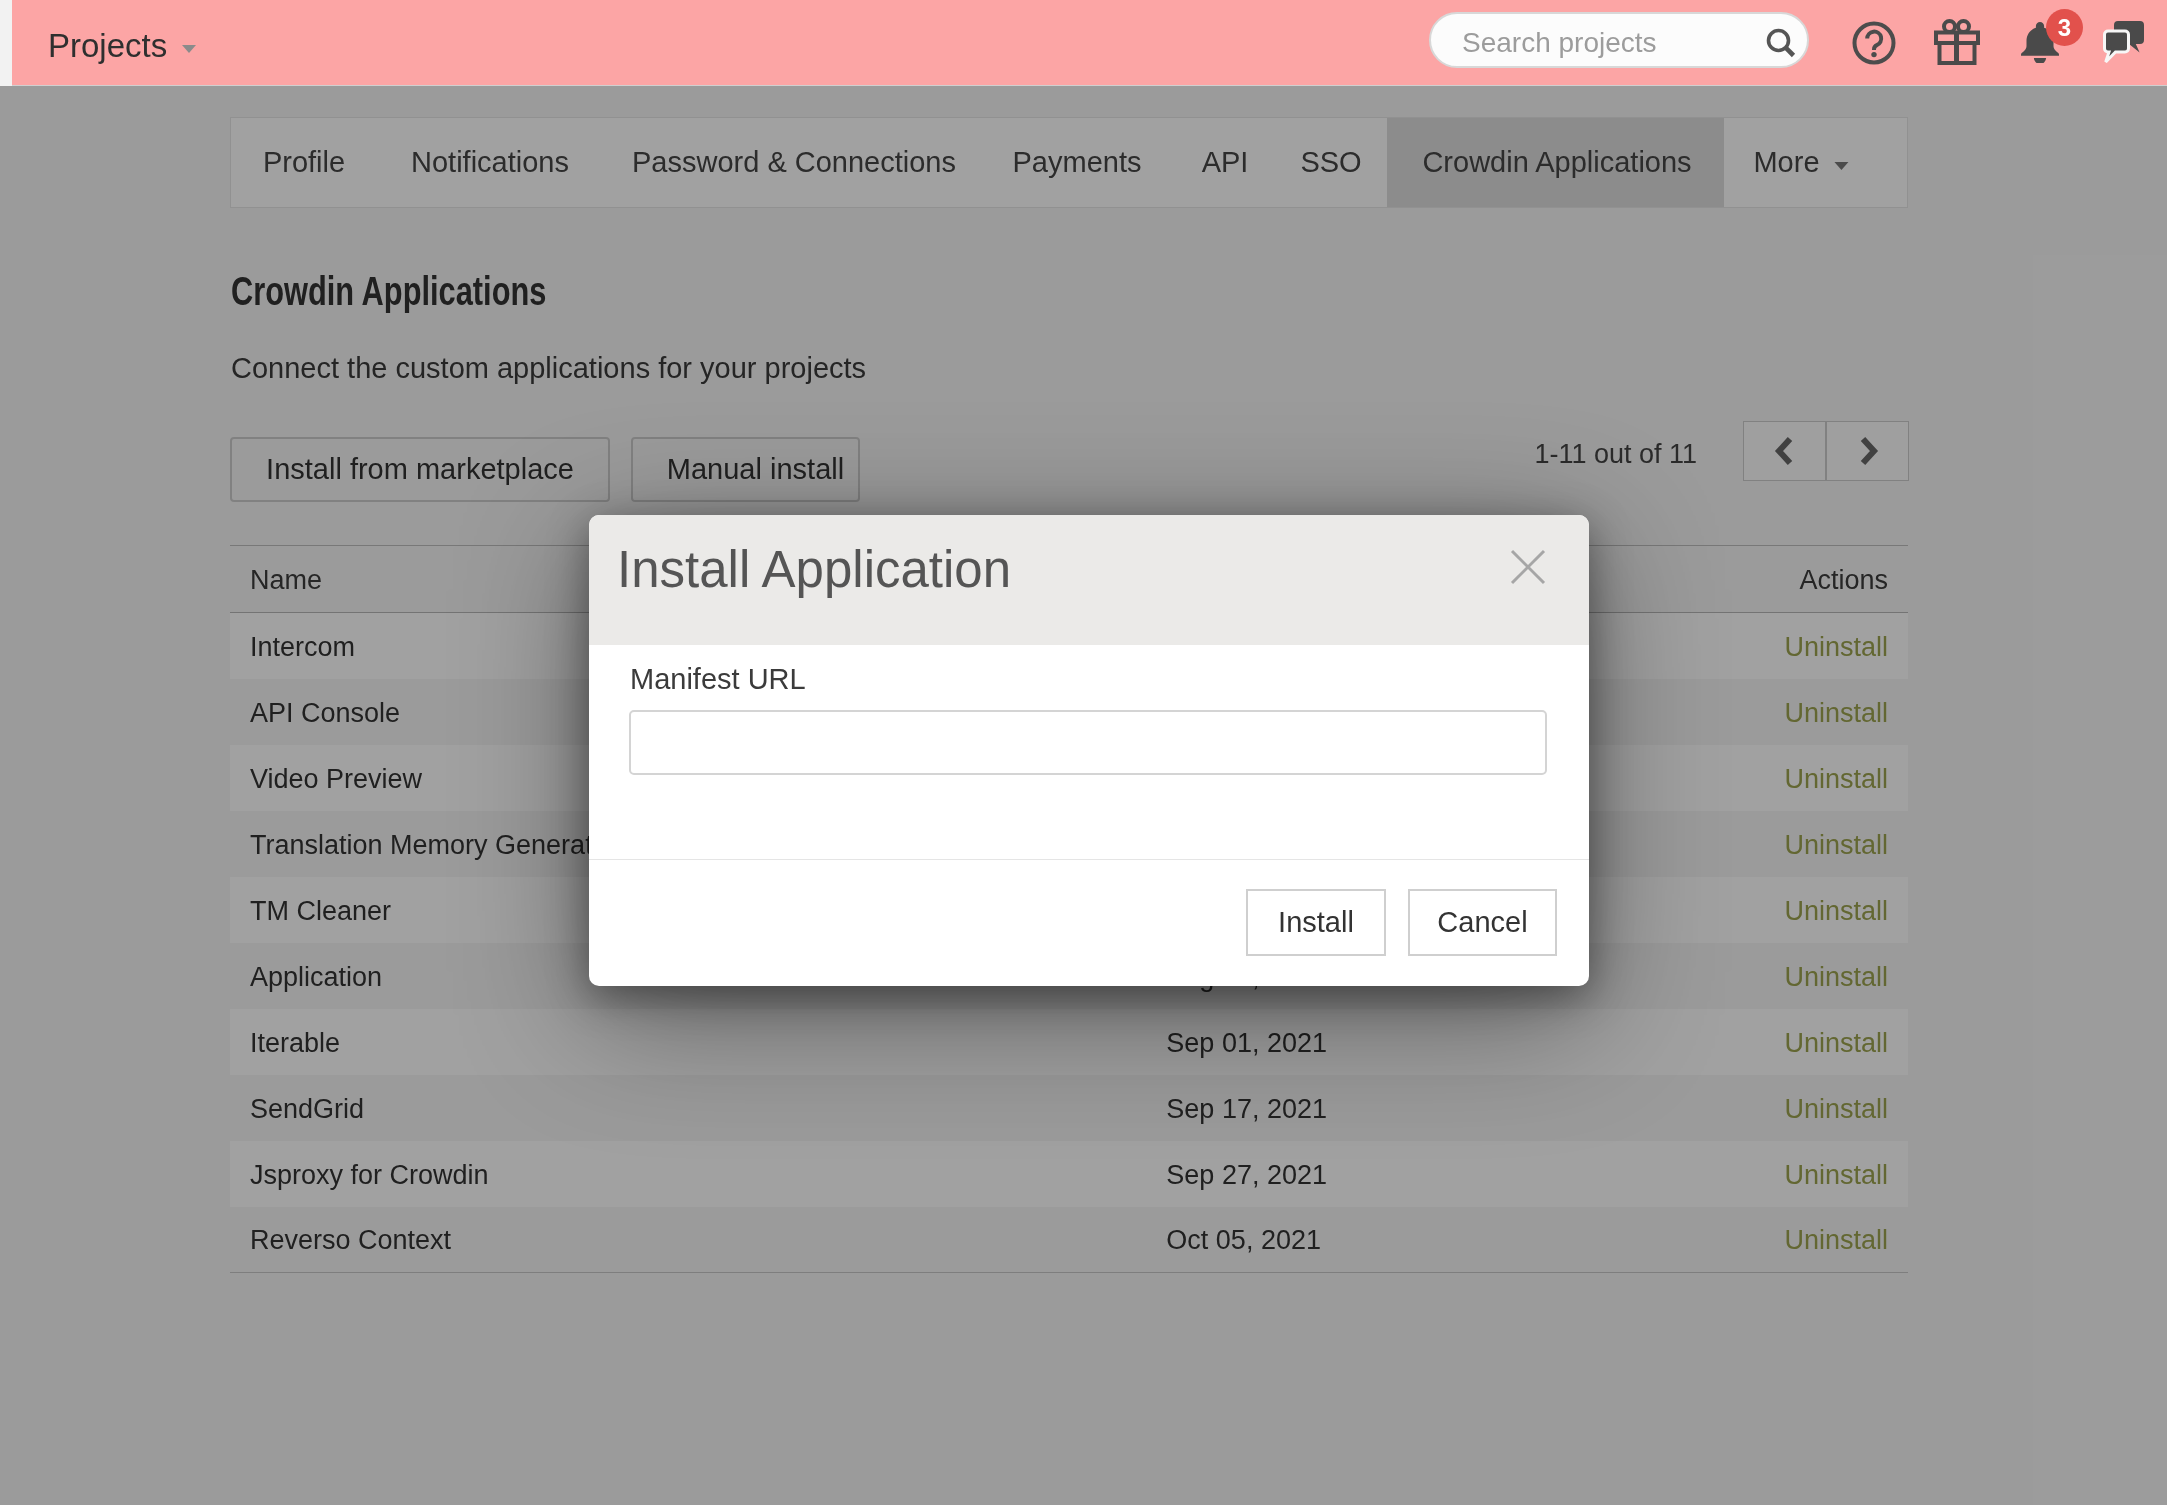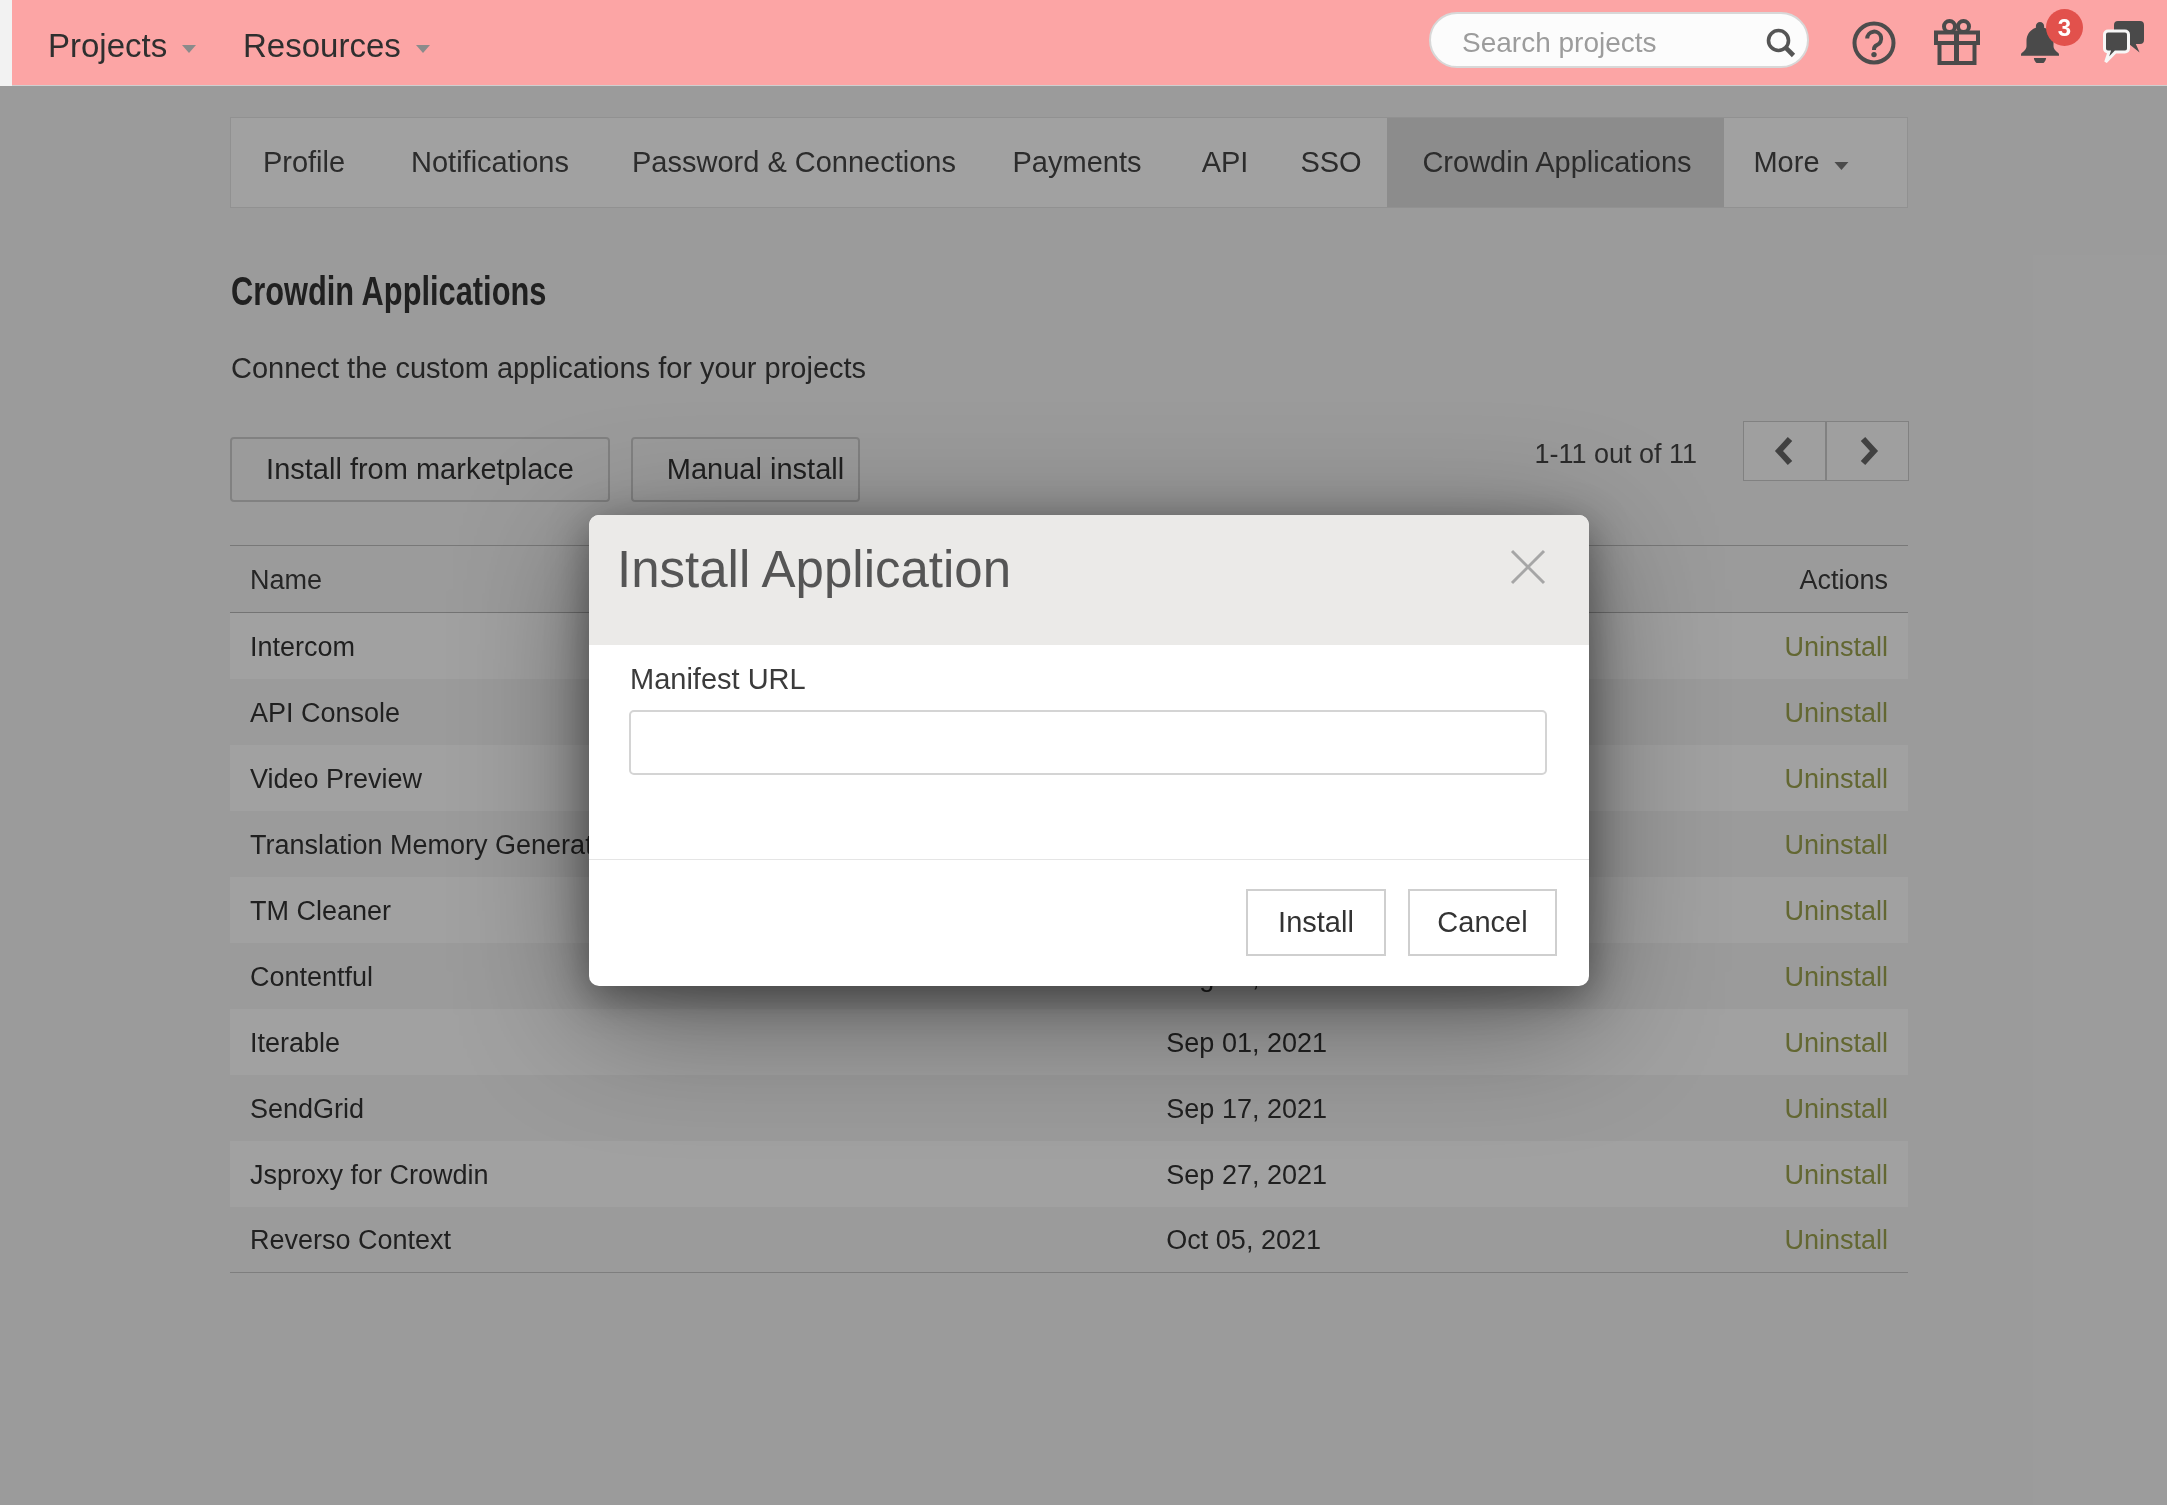--- a/index.html
+++ b/index.html
@@ -68,21 +68,20 @@
     border-top:1px solid #e5e5e5; }
   .mbtn { position:absolute; top:29px; height:67px; border:2px solid #cfcfcf; border-radius:0;
     background:#fff; display:flex; align-items:center; justify-content:center;
     font-size:29px; color:#333; }
 </style>
 </head>
 <body>
 
 <div id="navbar">
   <div class="navitem" style="left:36px;">Projects<span class="caret"></span></div>
-  <div class="navitem" style="left:231px;">Resources<span class="caret"></span></div>
   <div id="searchbox">
     <span class="ph">Search projects</span>
     <svg class="abs" style="right:8px; top:12px;" width="36" height="36" viewBox="0 0 36 36">
       <circle cx="15.5" cy="14.5" r="10" fill="none" stroke="#555" stroke-width="3.6"></circle>
       <line x1="22.7" y1="21.7" x2="30.5" y2="29.5" stroke="#555" stroke-width="4.6"></line>
     </svg>
   </div>
   <svg class="icon" style="left:1840px; top:21px;" width="44" height="44" viewBox="0 0 44 44">
     <circle cx="22" cy="22" r="19.5" fill="none" stroke="#4c4c4c" stroke-width="4"></circle>
     <path d="M15.2,17.6 a7,7 0 1 1 9.6,6.5 c-2.1,0.9 -2.8,2.1 -2.8,4.3 v0.6" fill="none" stroke="#4c4c4c" stroke-width="4" stroke-linecap="butt"></path>
@@ -169,21 +168,21 @@
         <td class="c1">Translation Memory Generator</td>
         <td class="c2">Jul 28, 2021</td>
         <td class="c3"><span class="olive">Uninstall</span></td>
       </tr>
     <tr>
         <td class="c1">TM Cleaner</td>
         <td class="c2">Aug 02, 2021</td>
         <td class="c3"><span class="olive">Uninstall</span></td>
       </tr>
     <tr>
-        <td class="c1">Contentful</td>
+        <td class="c1">Application</td>
         <td class="c2">Aug 12, 2021</td>
         <td class="c3"><span class="olive">Uninstall</span></td>
       </tr>
     <tr>
         <td class="c1">Iterable</td>
         <td class="c2">Sep 01, 2021</td>
         <td class="c3"><span class="olive">Uninstall</span></td>
       </tr>
     <tr>
         <td class="c1">SendGrid</td>

